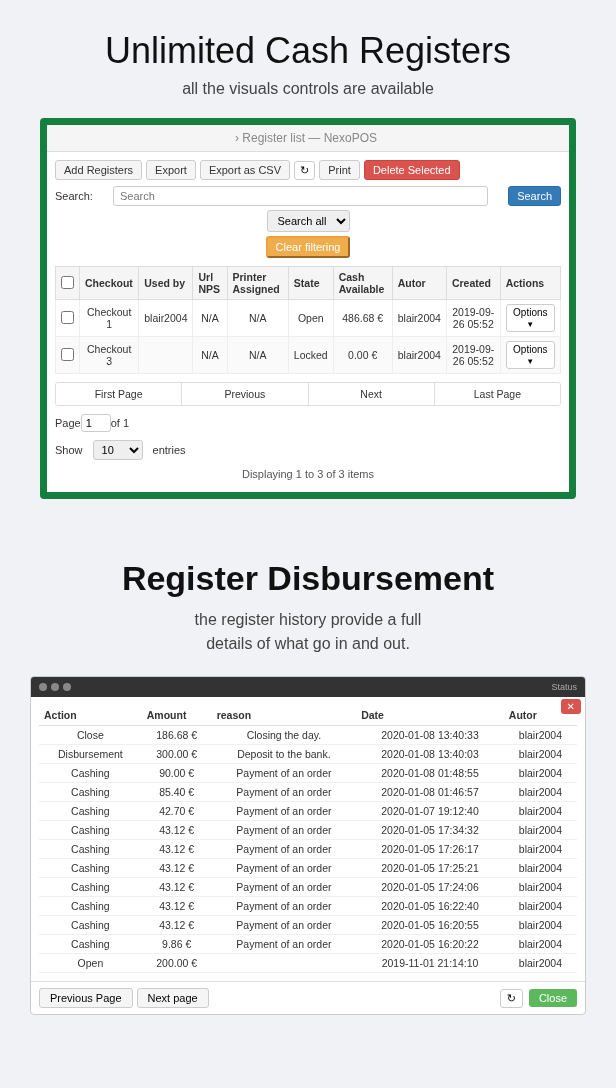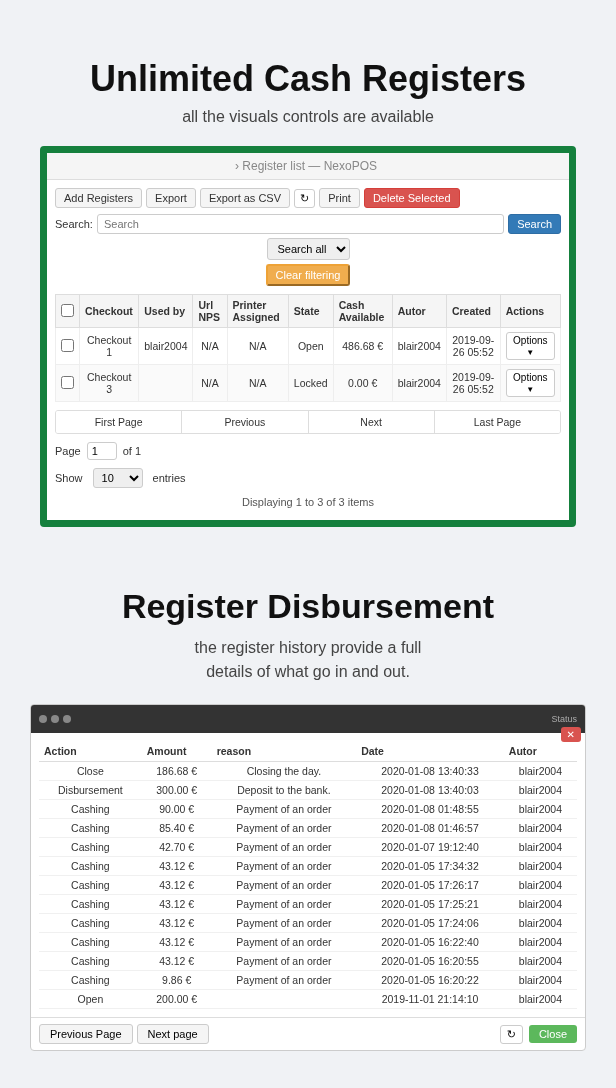--- a/index.html
+++ b/index.html
@@ -11,24 +11,23 @@
     }
 
     
     .top-section {
       background: #f0f2f5;
       text-align: center;
       padding: 30px 20px 20px;
     }
     .main-title {
       font-size: 36px;
-      font-weight: 700;
+      font-weight: 400;
       color: #111;
       margin-bottom: 8px;
-      margin-top: 28px;
     }
     .main-subtitle {
       font-size: 16px;
       color: #444;
       margin-bottom: 20px;
     }
 
     
     .panel {
       background: #fff;
@@ -82,21 +81,21 @@
       background: #fff;
       border: 1px solid #ccc;
       padding: 2px 5px;
       border-radius: 3px;
       cursor: pointer;
       font-size: 11px;
     }
     .search-row {
       display: flex;
       align-items: center;
-      gap: 4px;
+      gap: 20px;
       margin-bottom: 4px;
     }
     .search-label {
       font-size: 11px;
       color: #333;
       white-space: nowrap;
     }
     .search-input {
       flex: 1;
       padding: 3px 6px;
@@ -188,21 +187,20 @@
       background: #fff;
       cursor: pointer;
       color: #333;
     }
     .page-btn:last-child { border-right: none; }
     .page-info-row {
       display: flex;
       align-items: center;
       padding: 4px 0;
       font-size: 11px;
-      gap: 6px;
       margin-top: 4px;
     }
     .page-input {
       width: 30px;
       padding: 2px 4px;
       font-size: 11px;
       border: 1px solid #ccc;
       border-radius: 3px;
     }
     .entries-select {
@@ -253,21 +251,21 @@
       margin: 0 10px;
       background: #fff;
       border: 1px solid #ccc;
       border-radius: 4px;
       font-size: 11px;
       position: relative;
       overflow: hidden;
     }
     .modal-topbar {
       background: #333;
-      height: 28px;
+      height: 20px;
       display: flex;
       align-items: center;
       padding: 0 8px;
       justify-content: space-between;
     }
     .modal-topbar-dots {
       display: flex;
       gap: 4px;
     }
     .dot {

